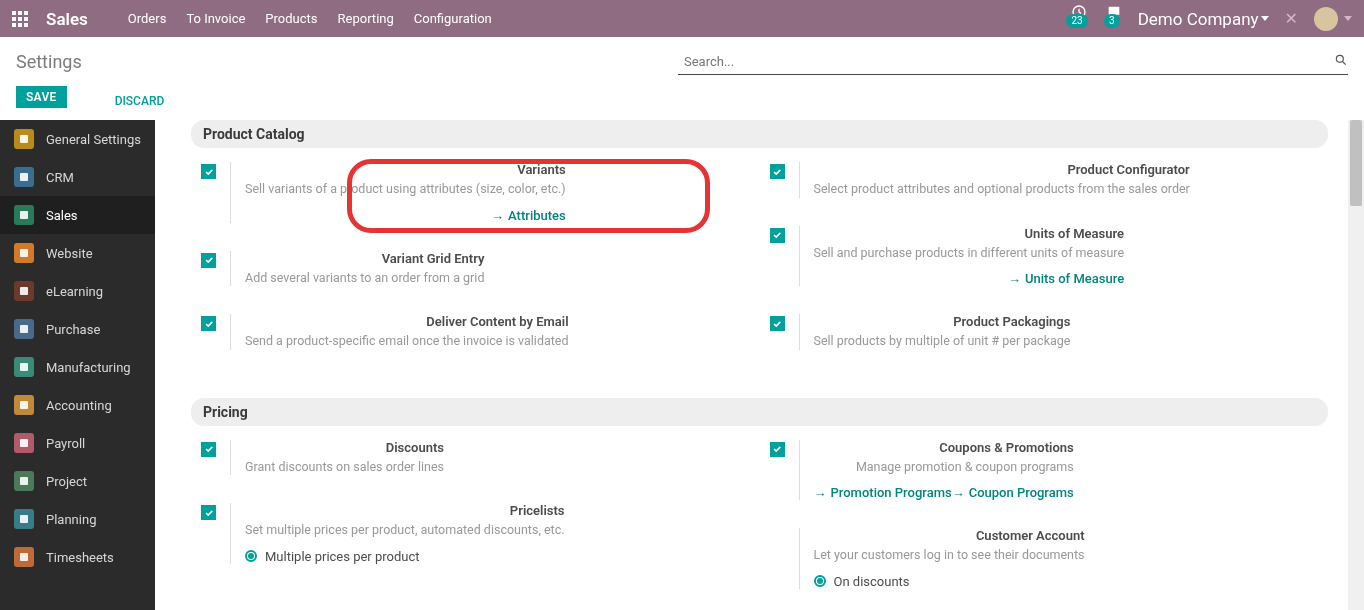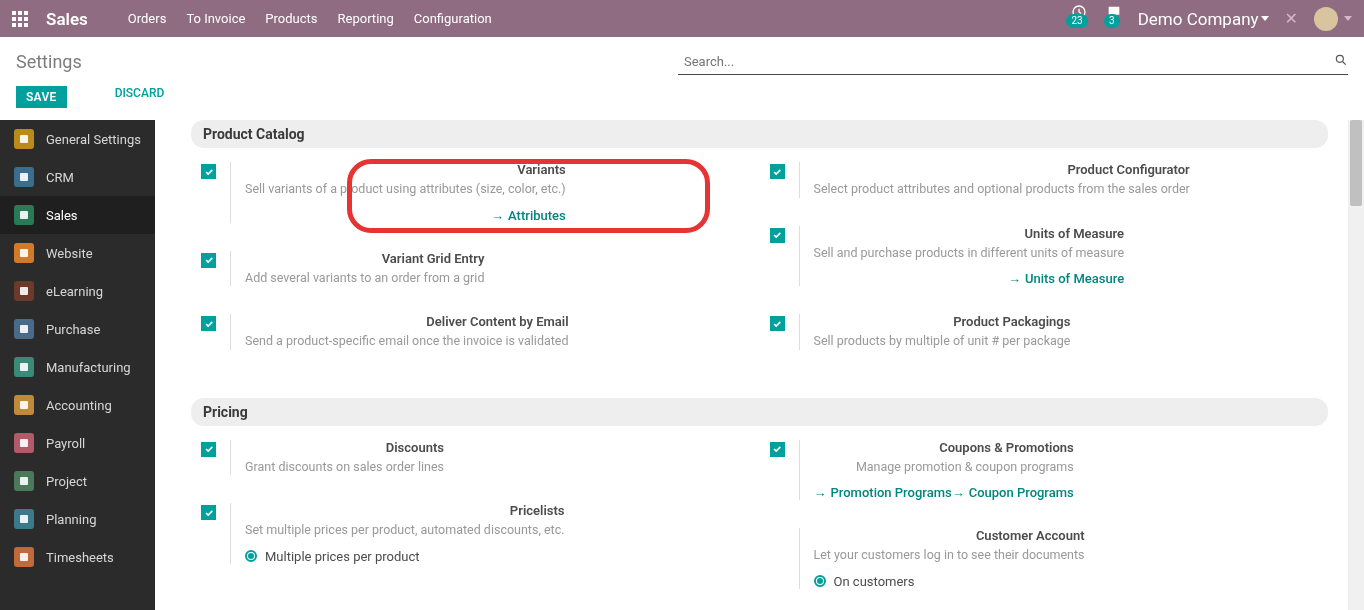--- a/index.html
+++ b/index.html
@@ -21,21 +21,21 @@
 .avatar { width:24px; height:24px; border-radius:50%; background:#d9c4a0; display:inline-block; }
 
 
 .secondbar { height: 49px; display:flex; align-items:center; padding: 0 16px; border-bottom: 0; }
 .page-title { color:#7c7c7c; font-size:18px; }
 .search-wrap { margin-left:auto; width: 670px; display:flex; align-items:center; border-bottom:1px solid #4a4a4a; height:26px; }
 .search-wrap input { border:none; outline:none; width:100%; font-size:13px; padding:2px 0;margin-left:6px; }
 .search-wrap .mag { color:#6b6b6b; font-size:14px; padding-left:8px; }
 
 
-.actionbar { padding: 0 16px 12px 16px; display:flex; align-items:flex-start; gap:12px; }
+.actionbar { padding: 0 16px 12px 16px; display:flex; align-items:flex-end; gap:12px; }
 .btn-save { background:#00a09d; color:#fff; border:none; padding:4px 10px; font-size:12px; font-weight:600; letter-spacing:0.3px; cursor:pointer; }
 .btn-discard { background:none; border:none; color:#00a09d; font-size:12px; font-weight:500; cursor:pointer;margin-left:36px; }
 
 
 .main { display:flex; height: calc(610px - 37px - 49px - 30px); }
 .sidebar { width:155px; background:#2b2b2b; height:100%; overflow:hidden; }
 .sidebar-item { display:flex; align-items:center; gap:12px; padding:9px 14px; color:#d7d7d7; font-size:13px; cursor:pointer; }
 .sidebar-item.active { background:#1f1f1f; color:#fff; }
 .sidebar-item .sicon { width:20px; height:20px; border-radius:3px; display:inline-flex; align-items:center; justify-content:center; font-size:11px; color:#fff; flex-shrink:0; }
 
@@ -348,21 +348,21 @@
                 </span>
                 <div class="setting-body"><div class="setting-title">Coupons &amp; Promotions</div><div class="setting-desc">Manage promotion &amp; coupon programs</div><div class="link"><span class="arrow">→</span> Promotion Programs</div><div class="link"><span class="arrow">→</span> Coupon Programs</div></div>
               </div>
               <div class="setting">
                 <span style="width:15px;flex-shrink:0"></span>
                 <div class="setting-body">
                   <div class="setting-title">Customer Account</div>
                   <div class="setting-desc">Let your customers log in to see their documents</div>
                   <div class="radio-row">
                     <span class="radio sel"></span>
-                    <span>On customers</span>
+                    <span>On discounts</span>
                   </div>
                 </div>
               </div>
             </div>
           </div>
         </div>
       </div>
     <div class="highlight-ring" style="left:192px; top:39px; width:363px; height:74px;"></div>
   </div>
 </div>

